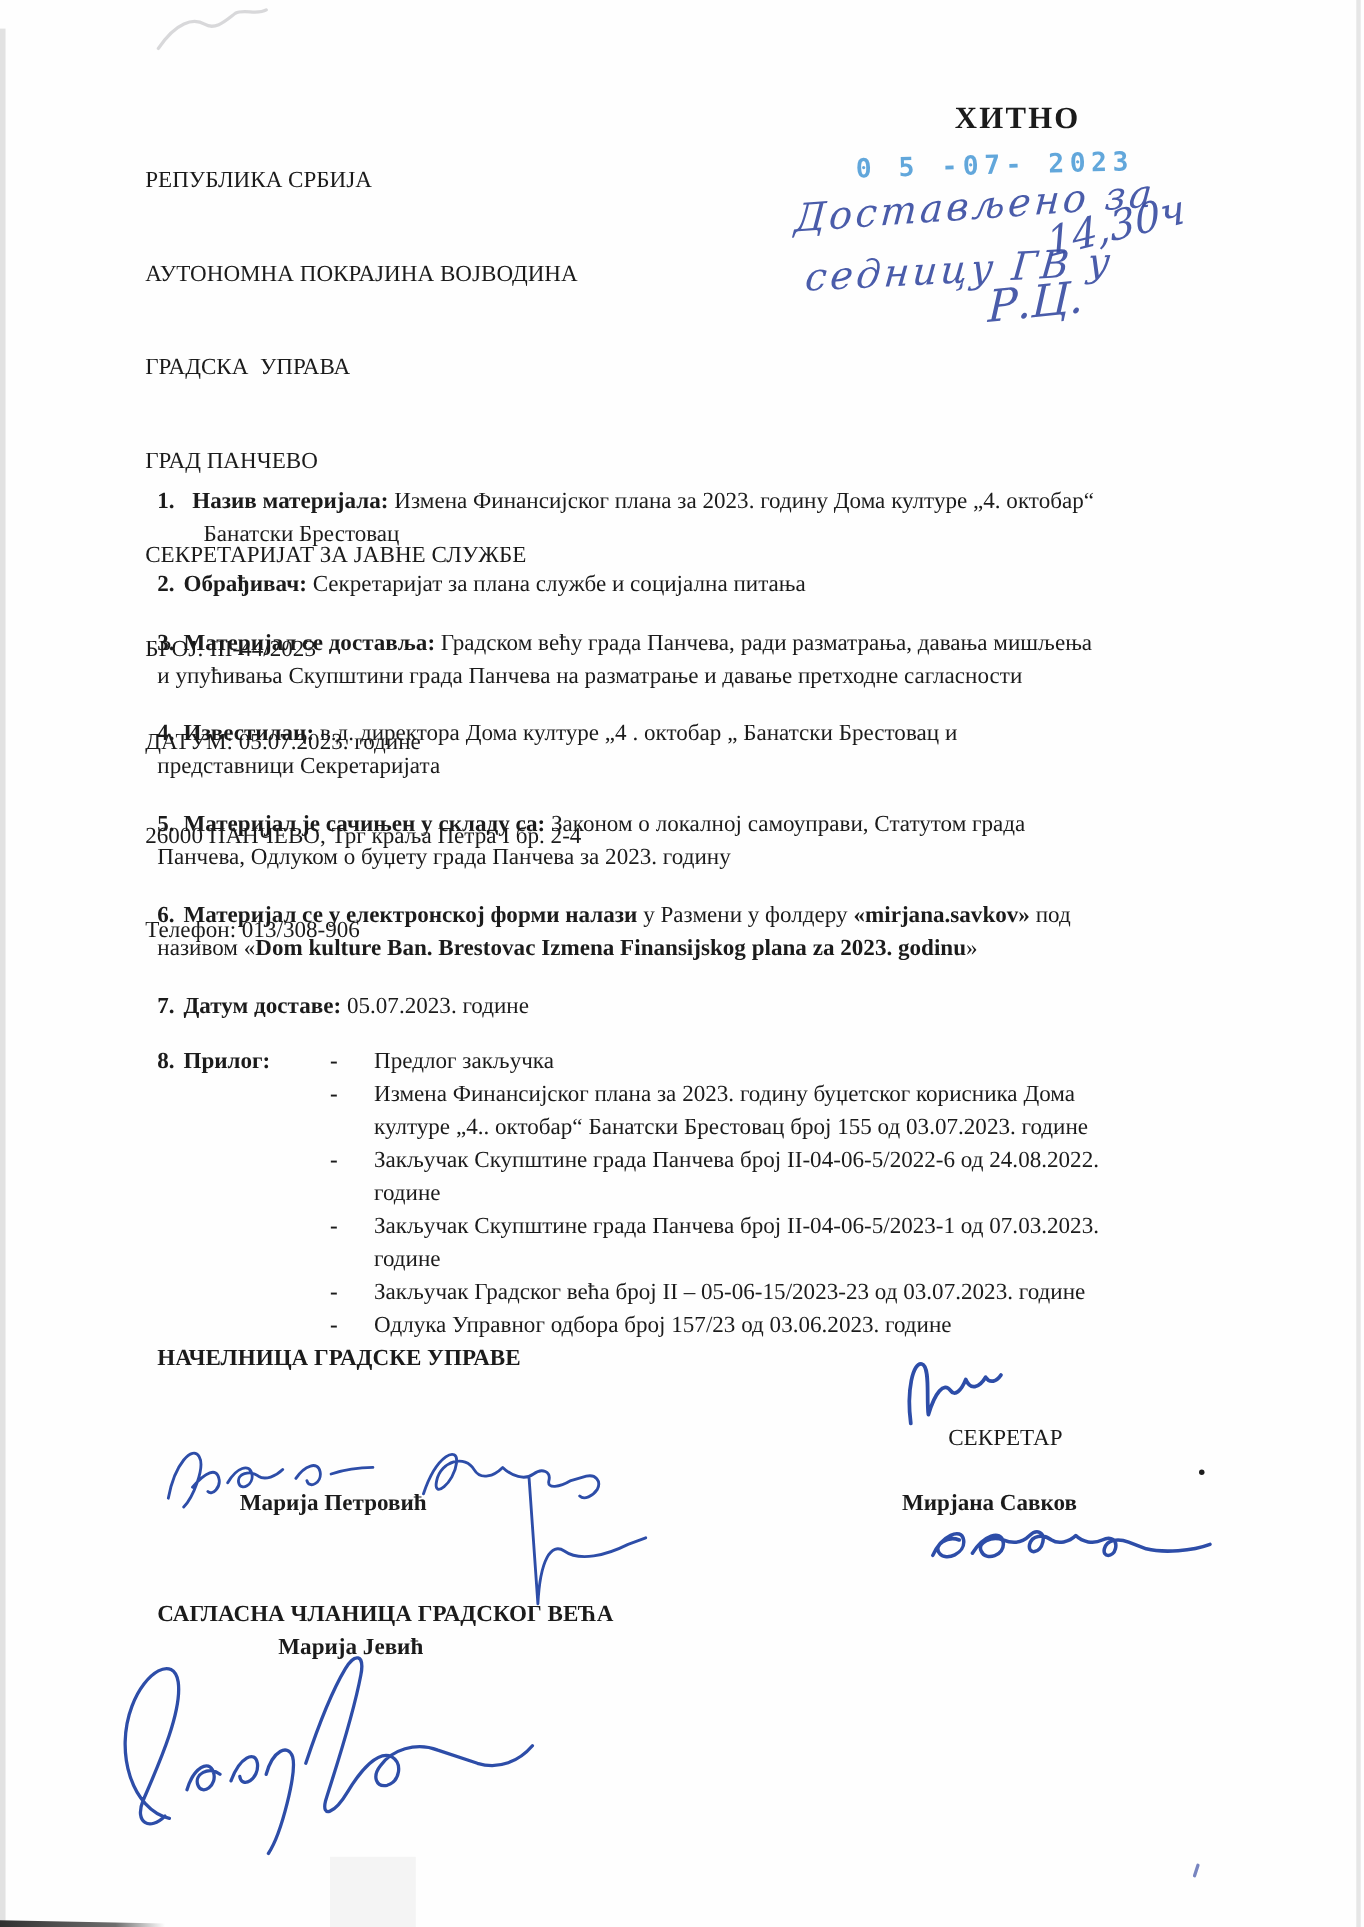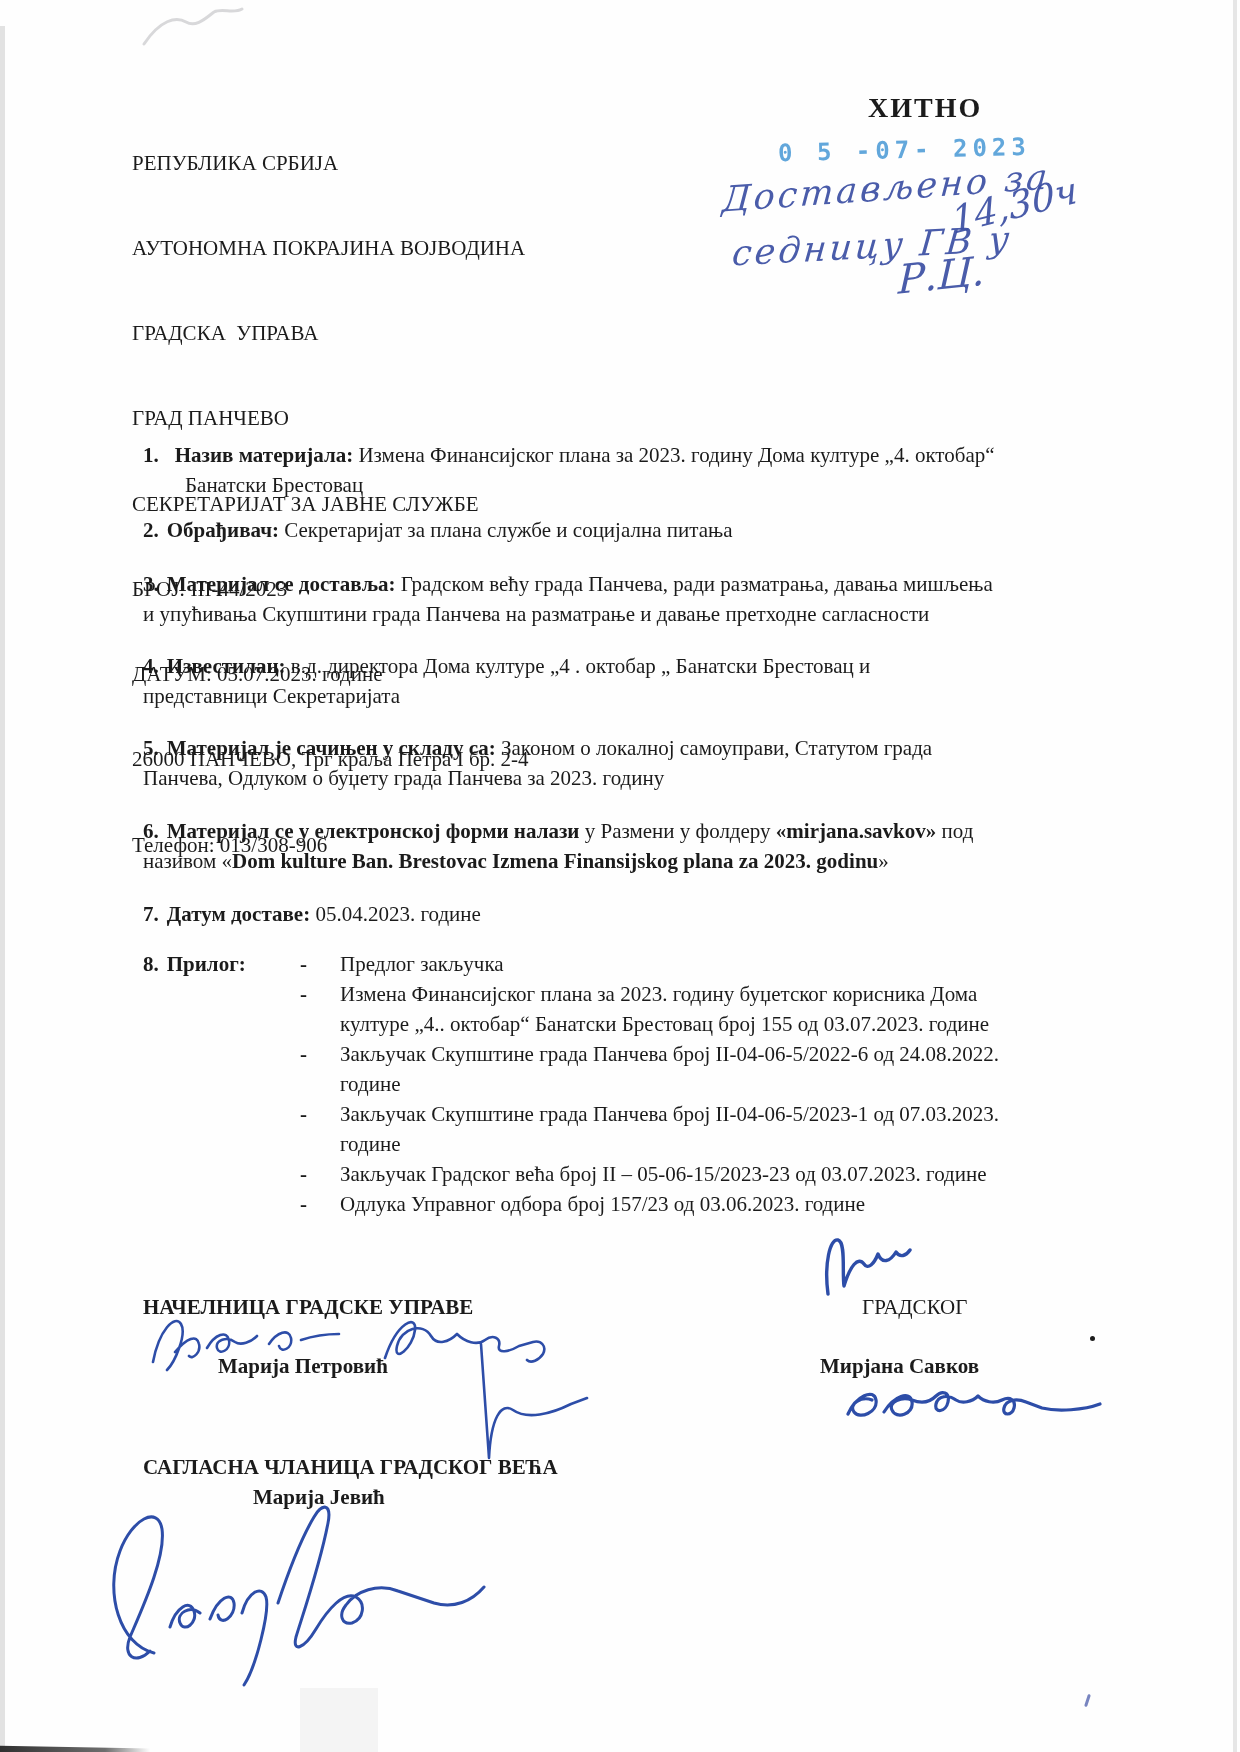--- a/index.html
+++ b/index.html
@@ -95,21 +95,21 @@
 
     <p class="m22"><span class="num">4.</span><b>Известилац:</b><span>  в.д. директора Дома културе „4 . октобар „ Банатски Брестовац и
 представници Секретаријата</span></p>
 
     <p class="m22"><span class="num">5.</span><b>Материјал је сачињен у складу са:</b><span> Законом о локалној самоуправи, Статутом града
 Панчева, Одлуком о буџету града Панчева за 2023. годину</span></p>
 
     <p class="m23"><span class="num">6.</span><b>Материјал се у електронској форми налази</b><span> у Размени у фолдеру </span><b>«mirjana.savkov»</b><span> под
 називом «</span><b>Dom kulture Ban. Brestovac Izmena Finansijskog plana za 2023. godinu</b><span>»</span></p>
 
-    <p class="m23"><span class="num">7.</span><b>Датум доставе:</b><span> 05.04.2023. године</span></p>
+    <p class="m23"><span class="num">7.</span><b>Датум доставе:</b><span> 05.07.2023. године</span></p>
 
     <div class="item8">
       <div class="item8-label"><span class="num">8.</span><span>Прилог:</span></div>
       <ul class="att-list">
         <li>
             <span class="att-dash">-</span>
             <span class="att-text">Предлог закључка</span>
           </li>
         <li>
             <span class="att-dash">-</span>
@@ -135,22 +135,22 @@
             <span class="att-text">Одлука Управног одбора број 157/23 од 03.06.2023. године</span>
           </li>
       </ul>
     </div>
   </div>
 
   <svg class="ink" style="left:816px;top:1228px;" width="100" height="75" viewBox="0 0 100 75">
     <path d="M12,66 C8,36 14,10 22,12 C30,14 26,44 28,58 C34,38 42,28 48,36 C52,42 58,36 62,26 C66,36 74,34 80,24 C84,30 90,28 94,22" stroke-width="3.4"></path>
   </svg>
 
-  <div class="sig-label bold" style="left:143px;top:1295px;">НАЧЕЛНИЦА ГРАДСКЕ  УПРАВЕ</div>
-  <div class="sig-label" style="left:862px;top:1295px;">ГРАДСКОГ</div>
+  <div class="sig-label bold" style="left:143px;top:1222px;">НАЧЕЛНИЦА ГРАДСКЕ  УПРАВЕ</div>
+  <div class="sig-label" style="left:862px;top:1295px;">СЕКРЕТАР</div>
   <div class="sig-label bold" style="left:218px;top:1354px;">Марија Петровић</div>
   <div class="sig-label bold" style="left:820px;top:1354px;">Мирјана Савков</div>
   <div class="dot-mark"></div>
 
   <svg class="ink" style="left:135px;top:1300px;" width="460" height="170" viewBox="0 0 460 170">
     <path d="M18,62 C24,30 40,14 46,24 C52,34 40,62 32,70 M40,52 C52,38 62,34 64,44 C66,52 58,60 54,56 M72,48 C80,34 92,30 94,40 C96,50 84,56 82,48 C80,40 92,36 100,42 C106,46 116,42 122,36 M134,44 C142,32 154,28 156,38 C158,48 146,54 144,46 M166,40 C178,36 192,34 204,34" stroke-width="2.6"></path>
     <path d="M250,58 C262,22 282,14 280,30 C278,48 258,64 262,46 C266,28 288,22 296,36 C302,46 314,42 322,34 C330,42 342,46 350,40 C358,34 366,38 364,46 C362,54 374,52 384,46 L398,42 C406,40 412,46 408,54 C404,60 396,64 392,60 M346,44 L354,158 C356,118 366,102 378,110 C392,120 416,114 436,104 L452,98" stroke-width="2.6"></path>
   </svg>
 
   <svg class="ink" style="left:836px;top:1372px;" width="280" height="70" viewBox="0 0 280 70">

